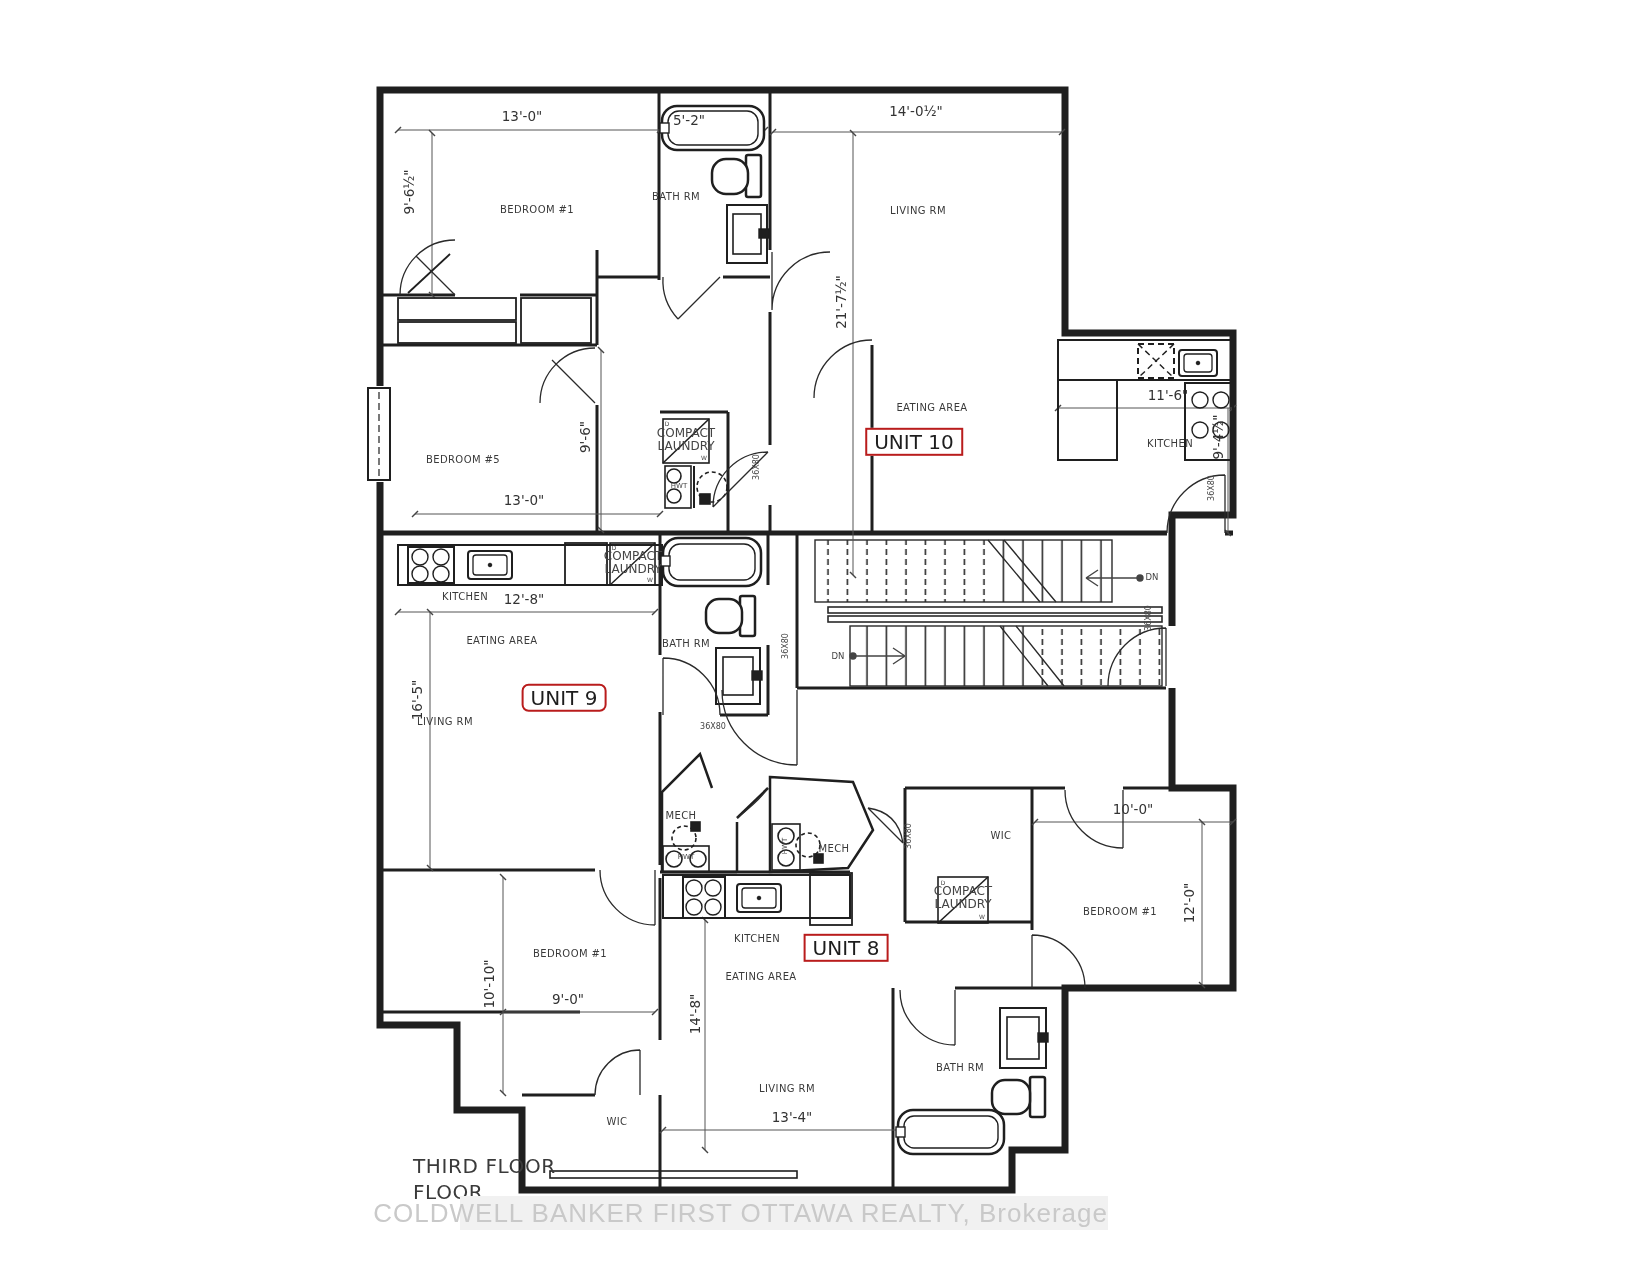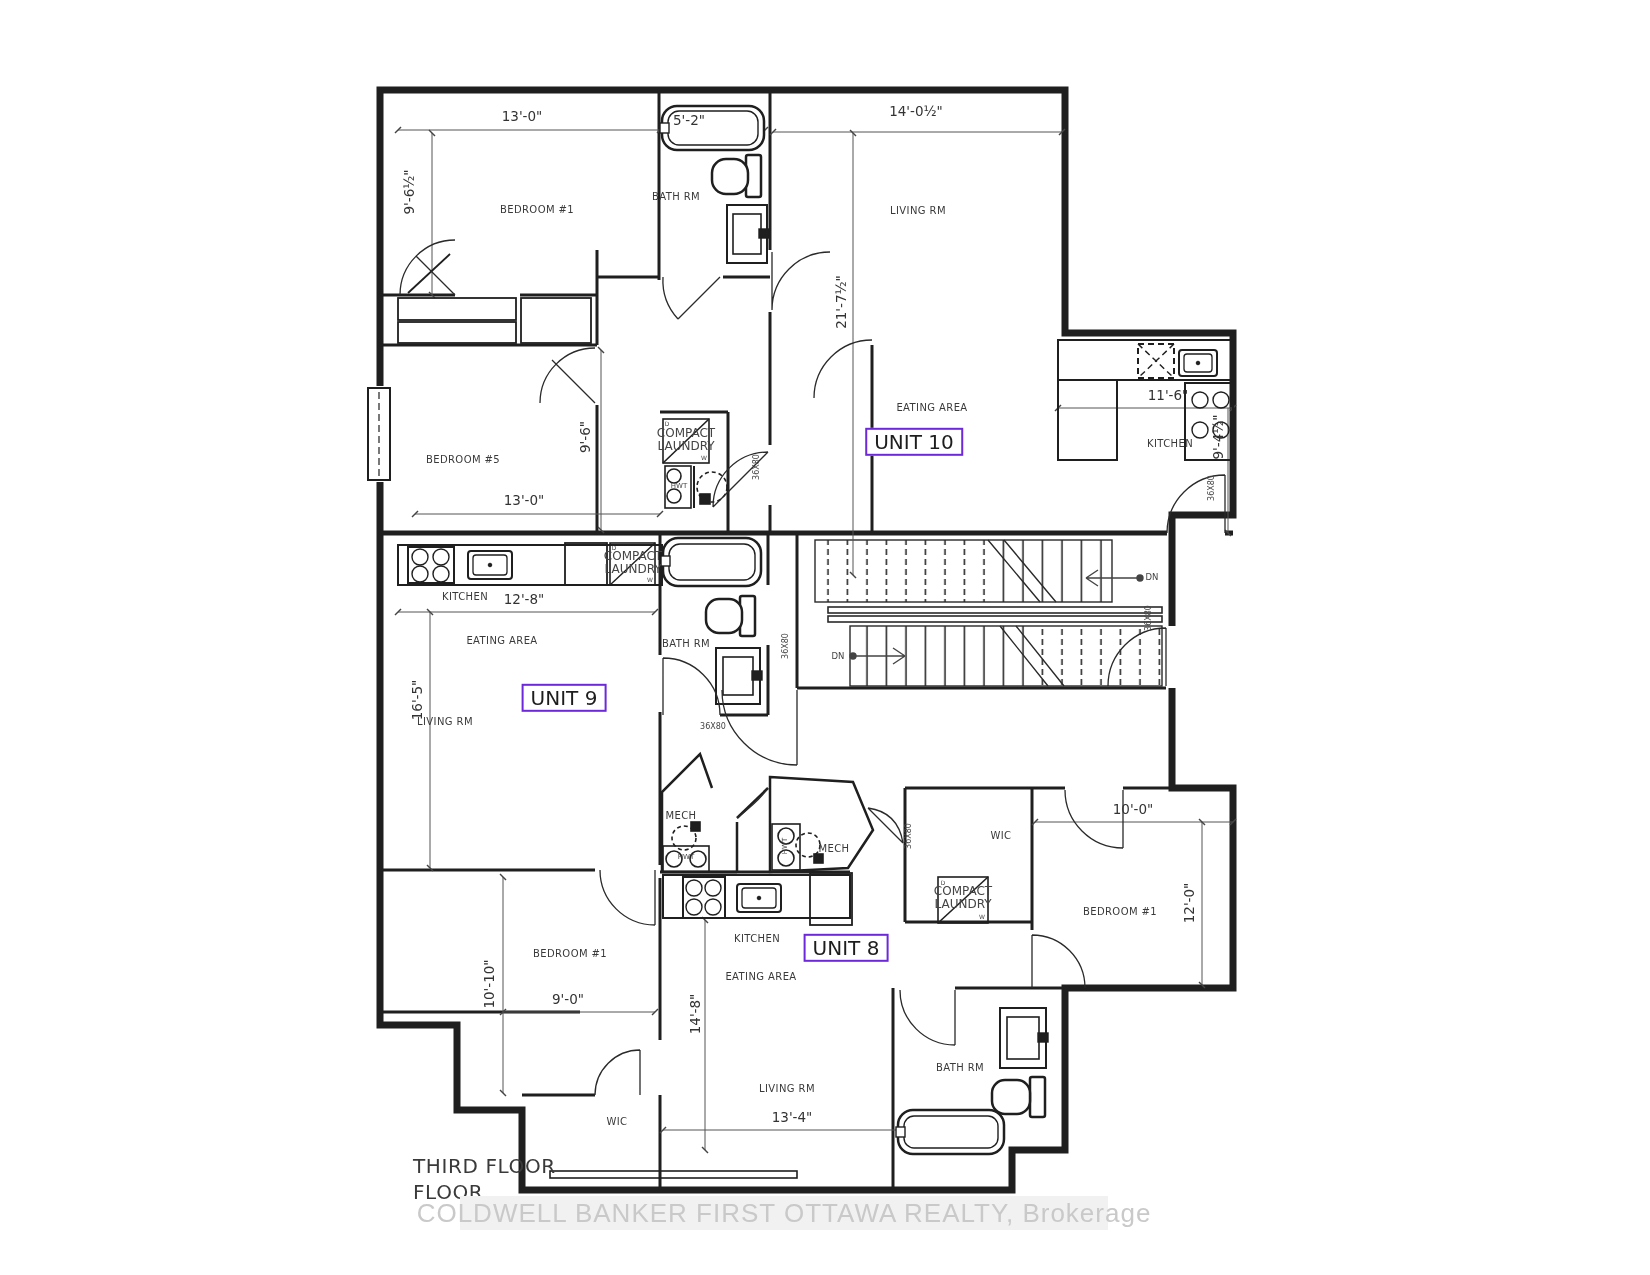--- a/index.html
+++ b/index.html
@@ -5,31 +5,31 @@
   html,body{margin:0;padding:0;background:#fff;}
   .stage{position:relative;width:1650px;height:1275px;background:#fff;overflow:hidden;
          font-family:"DejaVu Sans",sans-serif;}
   .stage svg{position:absolute;left:0;top:0;}
   #overlay{position:absolute;left:0;top:0;width:100%;height:100%;}
   .lbl{position:absolute;transform:translate(-50%,-50%);color:#2e2e2e;white-space:pre-line;
        text-align:center;line-height:1.12;}
   .lbl.rot{transform:translate(-50%,-50%) rotate(-90deg);}
   .dim{font-size:13.5px;color:#333;}
   .room{font-size:10px;letter-spacing:.4px;color:#3a3a3a;}
-  .unit{font-size:20px;color:#1d1d1d;border:2px solid #6d28d9;background:#fff;
+  .unit{font-size:20px;color:#1d1d1d;border:2px solid #b91c1c;background:#fff;
         padding:1px 7px;white-space:nowrap;}
   .tiny{font-size:12px;color:#444;}
   .micro{font-size:6px;color:#444;}
   .hwt{font-size:7px;color:#444;}
   .door{font-size:8px;color:#444;}
   .stairlbl{font-size:8.5px;color:#444;}
   .title{transform:translate(0,-50%);font-size:20px;letter-spacing:.6px;color:#3a3a3a;
          text-align:left;white-space:nowrap;margin-left:33px;}
   .waterband{position:absolute;left:460px;top:1196px;width:648px;height:34px;
-             background:#f1f1f1;display:flex;align-items:center;justify-content:center;}
+             background:#f1f1f1;display:flex;align-items:center;justify-content:flex-end;}
   .watertext{font-size:26px;color:#c9c9c9;letter-spacing:1px;white-space:nowrap;
              font-family:"Liberation Sans",sans-serif;}
 </style>
 </head>
 <body>
 
 <div class="stage">
 
 <svg width="1650" height="1275" viewBox="0 0 1650 1275">
   <defs>
@@ -360,21 +360,21 @@
       <div class="lbl room" style="left: 834px; top: 849px;">MECH</div>
       <div class="lbl room" style="left: 757px; top: 939px;">KITCHEN</div>
       <div class="lbl room" style="left: 761px; top: 977px;">EATING AREA</div>
       <div class="lbl room" style="left: 1001px; top: 836px;">WIC</div>
       <div class="lbl room" style="left: 1120px; top: 912px;">BEDROOM #1</div>
       <div class="lbl room" style="left: 960px; top: 1068px;">BATH RM</div>
       <div class="lbl room" style="left: 570px; top: 954px;">BEDROOM #1</div>
       <div class="lbl room" style="left: 617px; top: 1122px;">WIC</div>
       <div class="lbl room" style="left: 787px; top: 1089px;">LIVING RM</div>
       <div class="lbl unit" style="left: 914px; top: 442px;">UNIT 10</div>
-      <div class="lbl unit" style="left: 564px; top: 698px;">UNIT 9</div>
+      <div class="lbl unit" style="left: 564px; top: 698px; border-radius: 7px;">UNIT 9</div>
       <div class="lbl unit" style="left: 846px; top: 948px;">UNIT 8</div>
       <div class="lbl tiny" style="left: 686px; top: 440px;">COMPACT
 LAUNDRY</div>
       <div class="lbl tiny" style="left: 633px; top: 563px;">COMPACT
 LAUNDRY</div>
       <div class="lbl tiny" style="left: 963px; top: 898px;">COMPACT
 LAUNDRY</div>
       <div class="lbl micro" style="left: 667px; top: 424px;">D</div>
       <div class="lbl micro" style="left: 704px; top: 458px;">W</div>
       <div class="lbl micro" style="left: 614px; top: 548px;">D</div>

